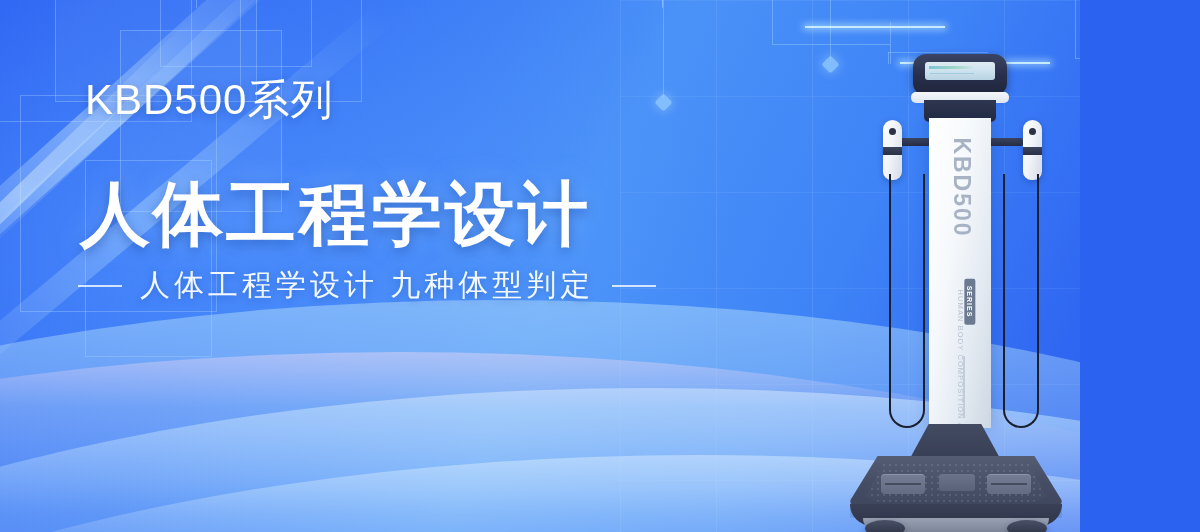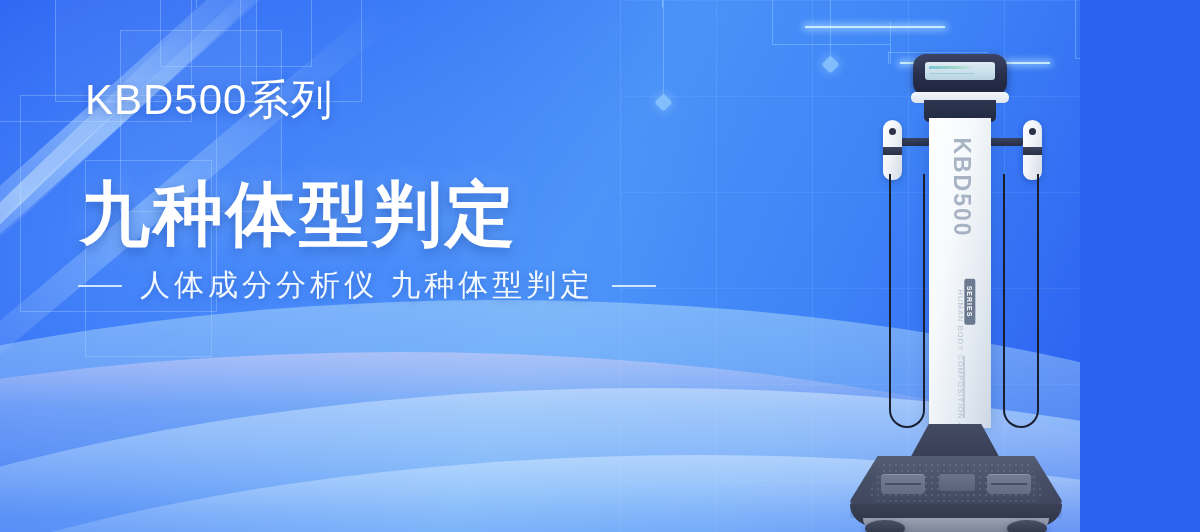--- a/index.html
+++ b/index.html
@@ -264,25 +264,25 @@
     <div class="curve" style="left:-700px;top:300px;width:2400px;height:1000px;background:linear-gradient(180deg,rgba(170,215,250,.55) 0%,rgba(150,200,248,.18) 22%,rgba(150,200,248,0) 45%);"></div>
     <div class="curve" style="left:-500px;top:388px;width:2300px;height:900px;background:linear-gradient(180deg,rgba(200,232,255,.60) 0%,rgba(175,218,252,.20) 14%,rgba(175,218,252,0) 40%);"></div>
     <div class="curve" style="left:-900px;top:352px;width:2600px;height:1100px;background:linear-gradient(180deg,rgba(235,215,245,.45) 0%,rgba(215,200,240,.10) 5%,rgba(215,200,240,0) 14%);"></div>
     <div class="curve" style="left:-400px;top:455px;width:2200px;height:800px;background:linear-gradient(180deg,rgba(225,243,255,.45) 0%,rgba(200,230,252,.12) 12%,rgba(200,230,252,0) 32%);"></div>
   </div>
 
   <div class="content">
 
     <div class="eyebrow">KBD500系列</div>
 
-    <h1 class="headline">九种体型判定</h1>
+    <h1 class="headline">人体工程学设计</h1>
 
     <div class="subline">
       <span class="dash"></span>
-      <span class="sub-text">人体成分分析仪  九种体型判定</span>
+      <span class="sub-text">人体工程学设计  九种体型判定</span>
       <span class="dash"></span>
     </div>
 
   </div>
 
   <div class="device">
 
     <div class="dev-screen-outer">
       <div class="dev-screen-inner">
         <div class="dev-screen-lines"></div>

